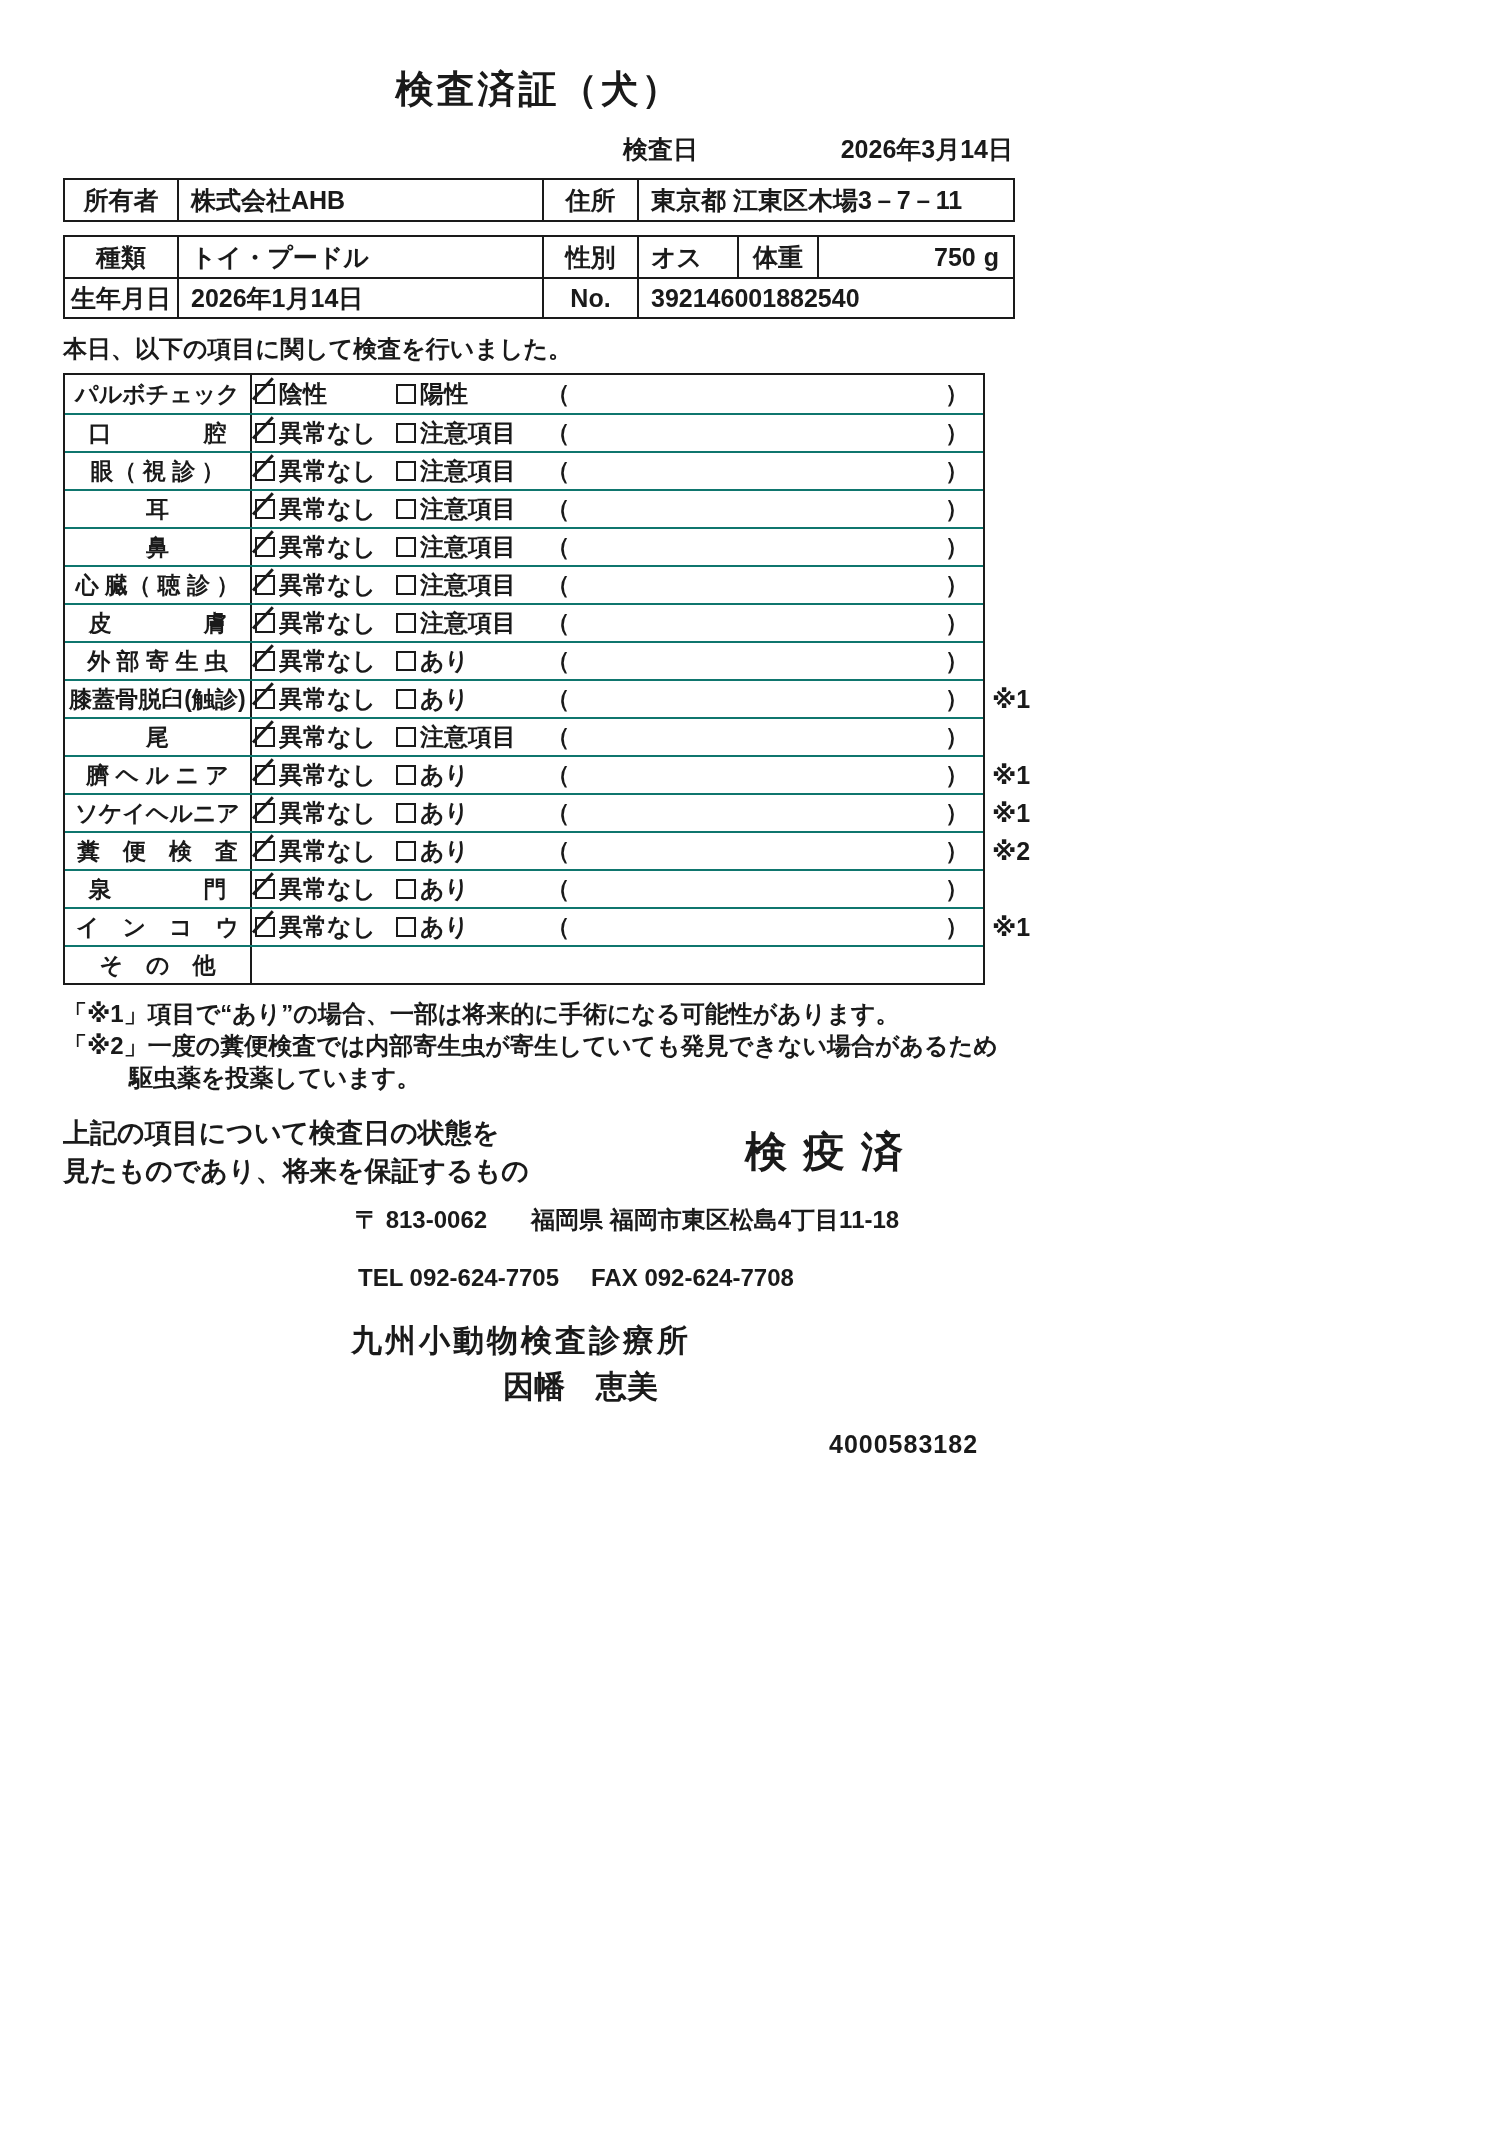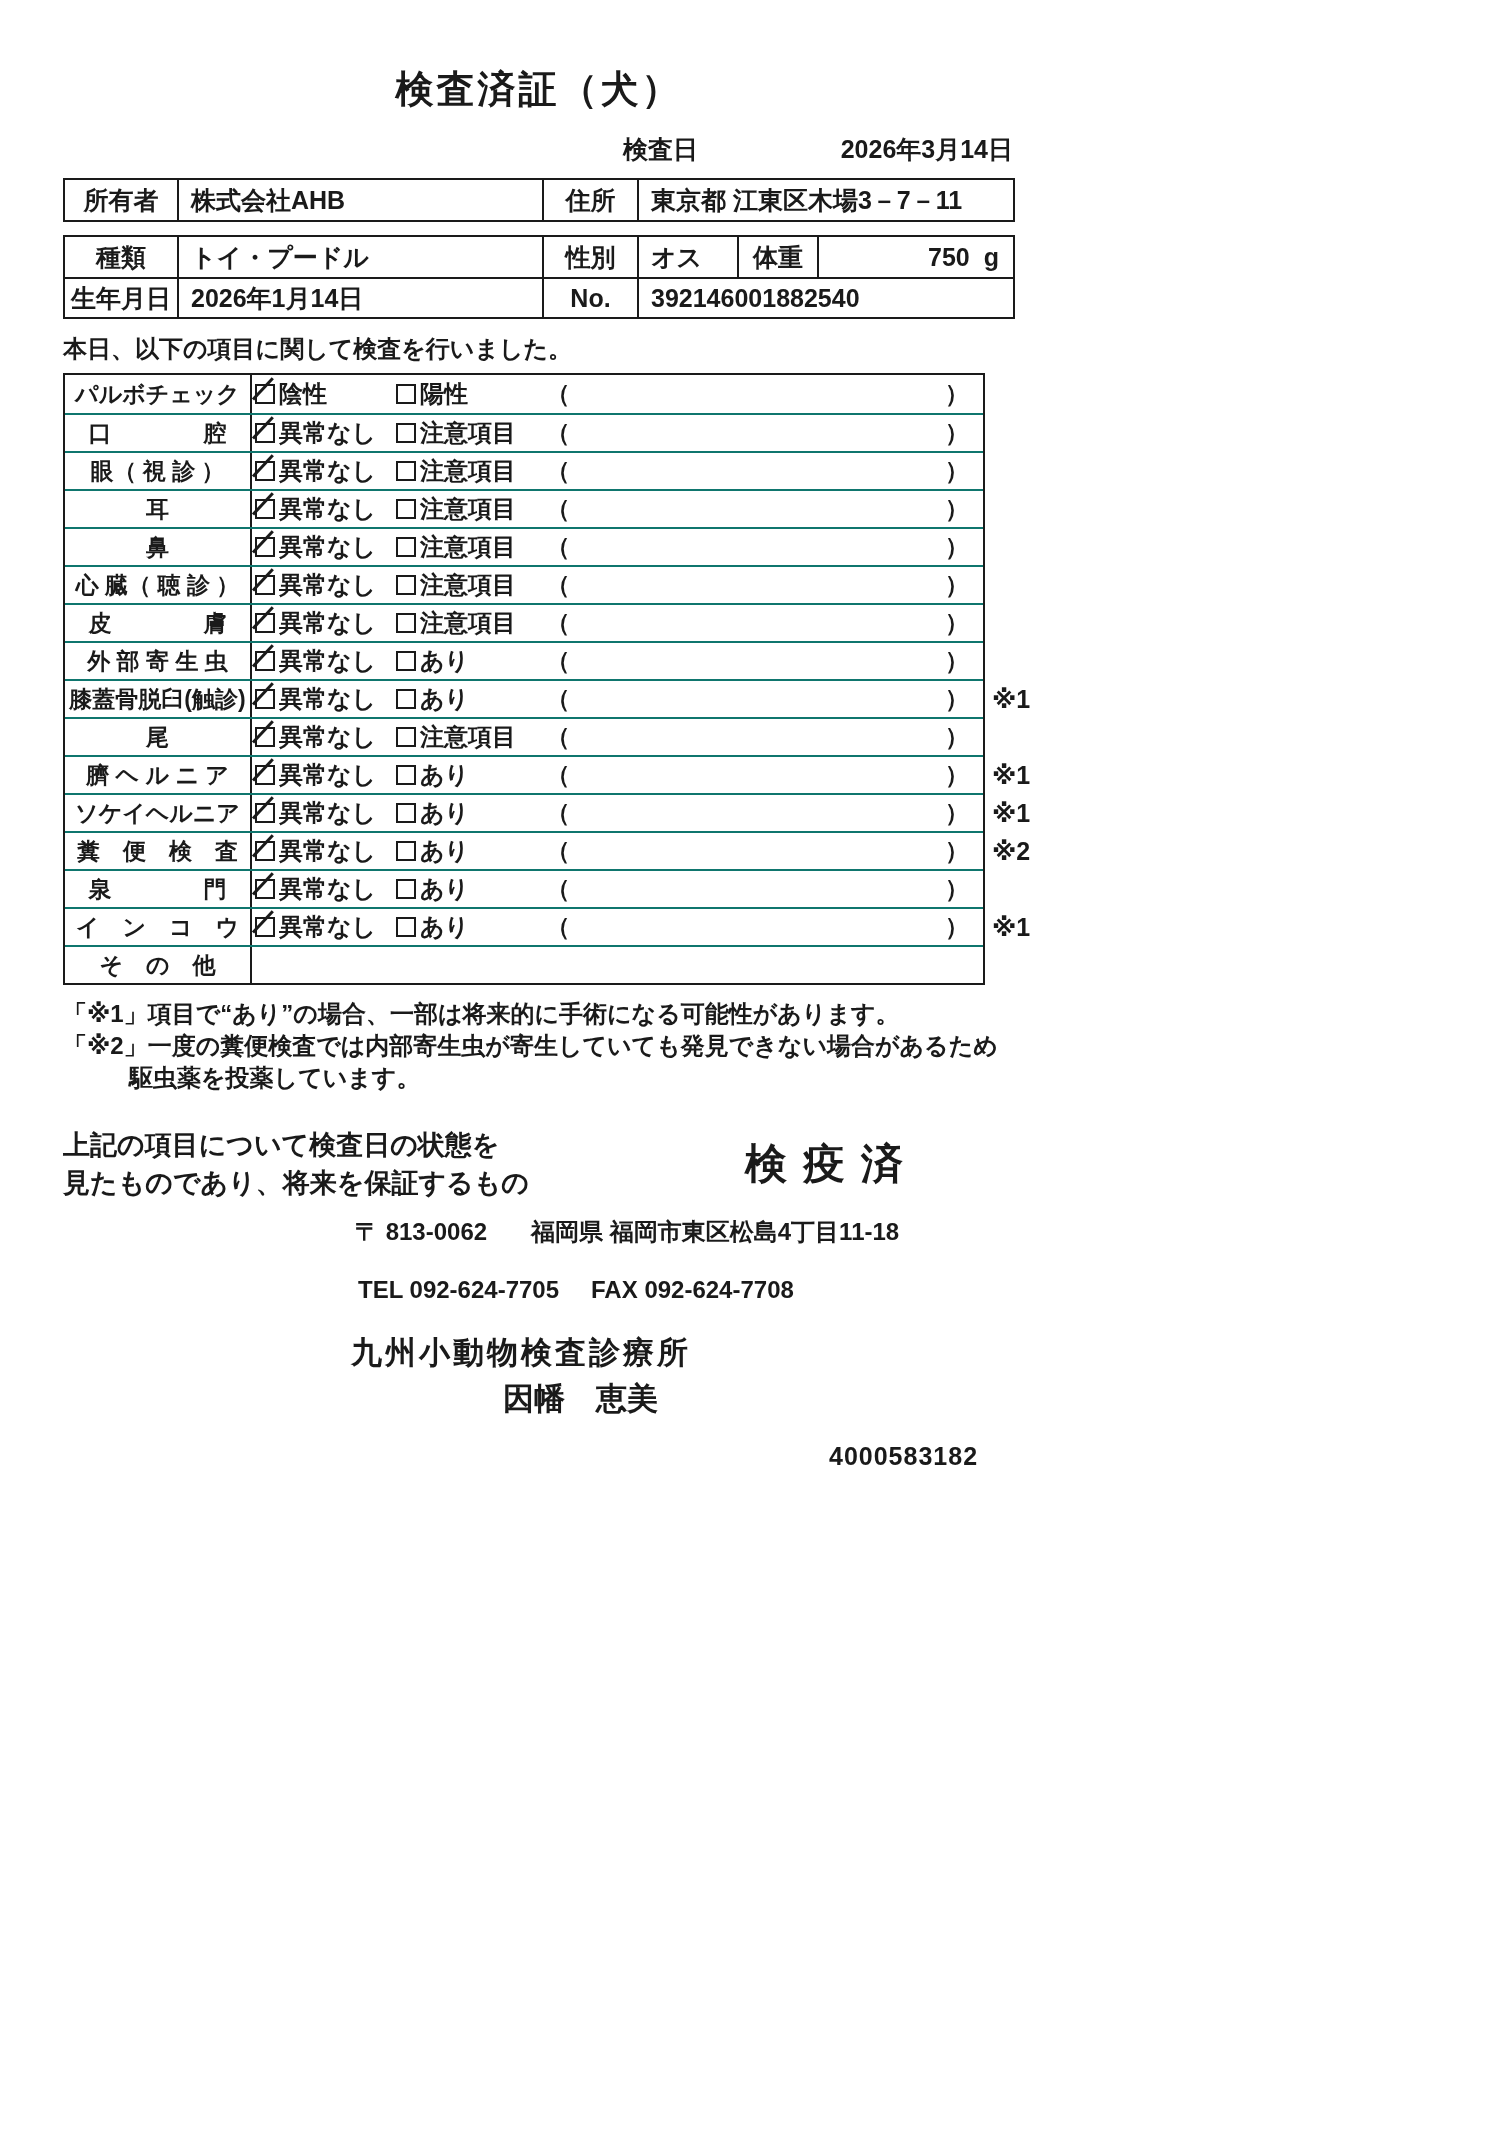--- a/index.html
+++ b/index.html
@@ -18,21 +18,21 @@
   .date-row .dlabel { margin-left:560px; }
   .date-row .dvalue { margin-left:auto; padding-right:2px; }
 
   .tbl { border:2px solid #1a1a1a; margin-top:12px; }
   .trow { display:flex; height:40px; }
   .trow + .trow { border-top:2px solid #1a1a1a; }
   .tcell { display:flex; align-items:center; font-size:25px; }
   .tcell + .tcell { border-left:2px solid #1a1a1a; }
   .lab { justify-content:center; }
   .val { padding-left:12px;text-align:right; }
-  .val-right { justify-content:flex-end; padding-right:14px; gap:14px; }
+  .val-right { justify-content:flex-end; padding-right:14px; gap:8px; }
   .c1 { width:112px; } .c2 { width:365px; } .c3 { width:95px; }
   .c4 { flex:1; } .c5 { width:100px; } .c6 { width:80px; } .c7 { flex:1; }
 
   .intro { margin-top:14px; font-size:24px; }
 
   .check-table { width:922px; border:2px solid #1a1a1a; margin-top:8px; }
   .check-row { display:flex; height:38px; position:relative; }
   .check-row + .check-row { border-top:2px solid #0f766e; }
   .ci {
     width:187px; border-right:2px solid #1a1a1a;
@@ -47,21 +47,21 @@
   .checkbox[data-checked="true"]::after {
     content:""; position:absolute; width:29px; height:3px; background:#1a1a1a;
     left:-4px; top:12px; transform:rotate(-47deg); transform-origin:0 50%;
   }
   .result { flex:1; display:flex; align-items:center; justify-content:space-between; padding-right:14px; font-size:24px; }
   .mark { position:absolute; left:calc(100% + 9px); top:50%; transform:translateY(-50%); font-size:25px; white-space:nowrap; }
 
   .notes { margin-top:13px; font-size:24px; line-height:32px; }
   .notes .indent { padding-left:66px; }
 
-  .disc-row { display:flex; margin-top:32px; align-items:center;justify-content:flex-end; }
+  .disc-row { display:flex; margin-top:20px; align-items:center;justify-content:flex-end; }
   .disclaimer { font-size:27px; line-height:38px; font-weight:700; }
   .stamp { font-size:42px; letter-spacing:16px; font-weight:700; margin-left:auto; margin-right:96px; white-space:nowrap; }
 
   .addr-line { margin-top:14px; margin-left:292px; font-size:24px; display:flex; gap:44px; }
   .tel-line  { margin-top:28px; margin-left:295px; font-size:24px; display:flex; gap:32px; }
   .clinic-line { margin-top:28px; margin-left:288px; font-size:31px; letter-spacing:3px; font-weight:700; }
   .person-line { margin-top:4px; margin-left:440px; font-size:31px; }
   .serial-line { margin-top:22px; margin-left:766px; font-size:25px; letter-spacing:1px; }
 </style>
 </head>

